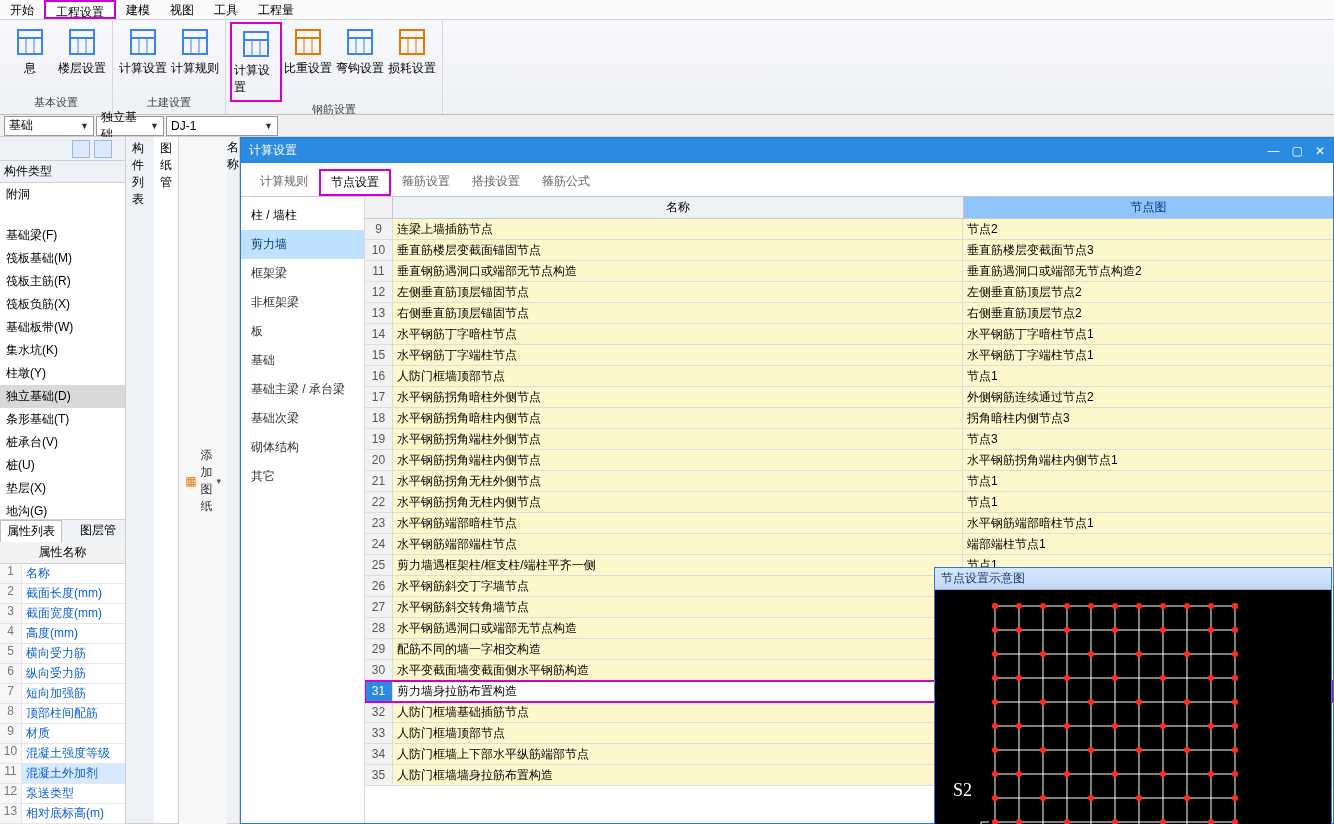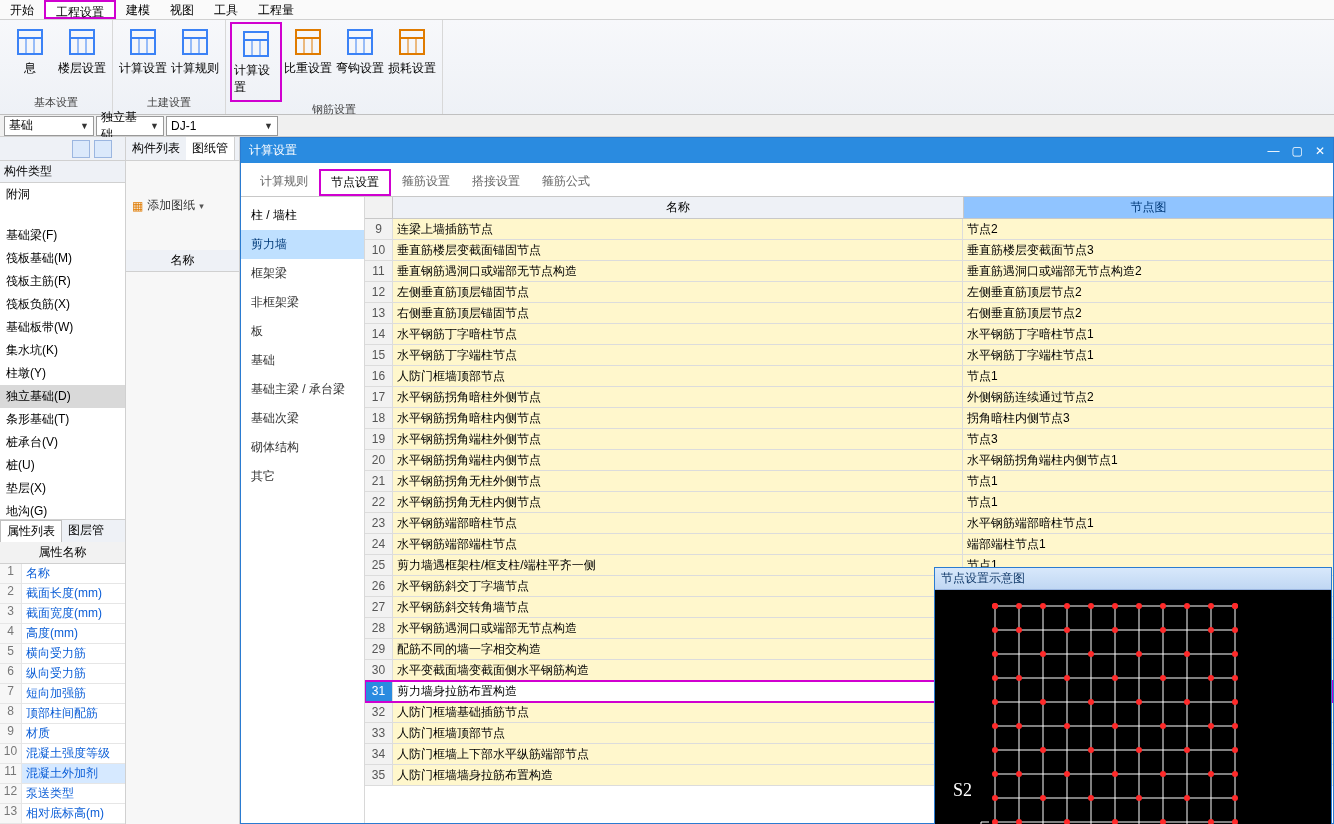--- a/index.html
+++ b/index.html
@@ -23,31 +23,31 @@
 
 .workspace { display: flex; height: calc(100% - 137px); }
 
 .left-col { width: 126px; border-right: 1px solid #d0d0d0; display: flex; flex-direction: column; }
 .left-toolstrip { height: 24px; background: #eef1f6; border-bottom: 1px solid #d0d0d0; display:flex; align-items:center; padding-left:72px; gap:4px;}
 .left-toolstrip .ico{width:18px;height:18px;border:1px solid #9bb6e0;background:#dbe9fb;display:inline-block;}
 .cat-header { background: #eef1f6; padding: 2px 4px; border-bottom: 1px solid #d0d0d0; }
 .cat-list { flex: 1; overflow: hidden; }
 .cat-item { padding: 3px 6px; }
 .cat-item.sel { background: #d9d9d9; }
-.prop-tabs { display: flex; border-top: 1px solid #d0d0d0; background: #eef1f6; }
+.prop-tabs { display: flex; border-top: 1px solid #d0d0d0; background: #eef1f6; gap: 12px; }
 .prop-tabs .ptab { padding: 2px 6px; }
 .prop-tabs .ptab.active { background: #fff; border: 1px solid #c0c0c0; border-bottom: none; }
 .prop-table { flex: 0 0 auto; }
 .prop-head { background: #f2f2f2; border-bottom: 1px solid #d0d0d0; padding: 2px 0; text-align: center; }
 .prop-row { display: flex; border-bottom: 1px solid #e6e6e6; }
 .prop-row .num { width: 22px; text-align: center; background: #f7f7f7; color: #777; border-right: 1px solid #e6e6e6; }
 .prop-row .key { flex: 1; padding: 1px 4px; color: #0b5ed7; }
 .prop-row.sel .key { background: #d6e9ff; }
 
-.mid-col { width: 114px; border-right: 1px solid #d0d0d0; background: #f7f7f7; display:flex; flex-direction:column;gap:32px;}
+.mid-col { width: 114px; border-right: 1px solid #d0d0d0; background: #f7f7f7; display:flex; flex-direction:row;}
 .mid-tabs { display:flex; background:#eef1f6; border-bottom:1px solid #d0d0d0;}
 .mid-tabs .mt{ padding:3px 6px;}
 .mid-tabs .mt.active{ background:#fff; border-right:1px solid #d0d0d0;}
 .mid-panel-row { display:flex; align-items:center; padding:4px 6px; gap:4px; color:#333;}
 
 .right-col { flex: 1; position: relative; }
 
 .dialog { position: absolute; left: 0; top: 0; right: 0; bottom: 0; background: #fff; border: 1px solid #2a7bd1; display: flex; flex-direction: column; }
 .dialog-title { background: #2a8be0; color: #fff; padding: 4px 8px; display: flex; justify-content: space-between; align-items:center;}
 .win-btns{display:flex;gap:12px;color:#fff;}

